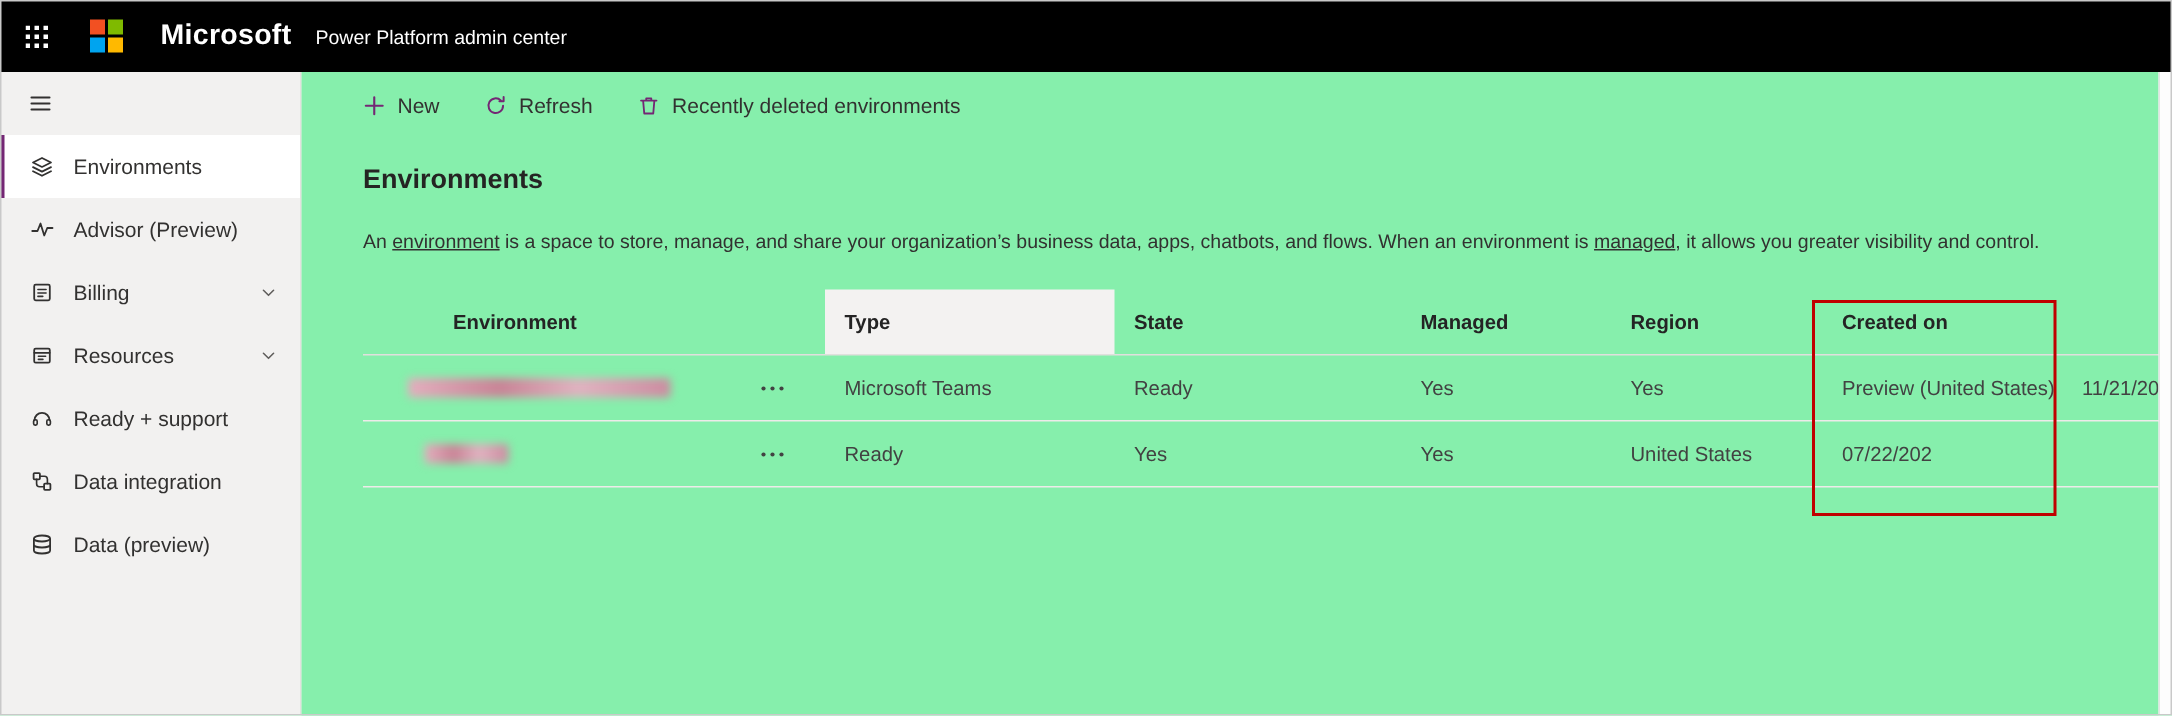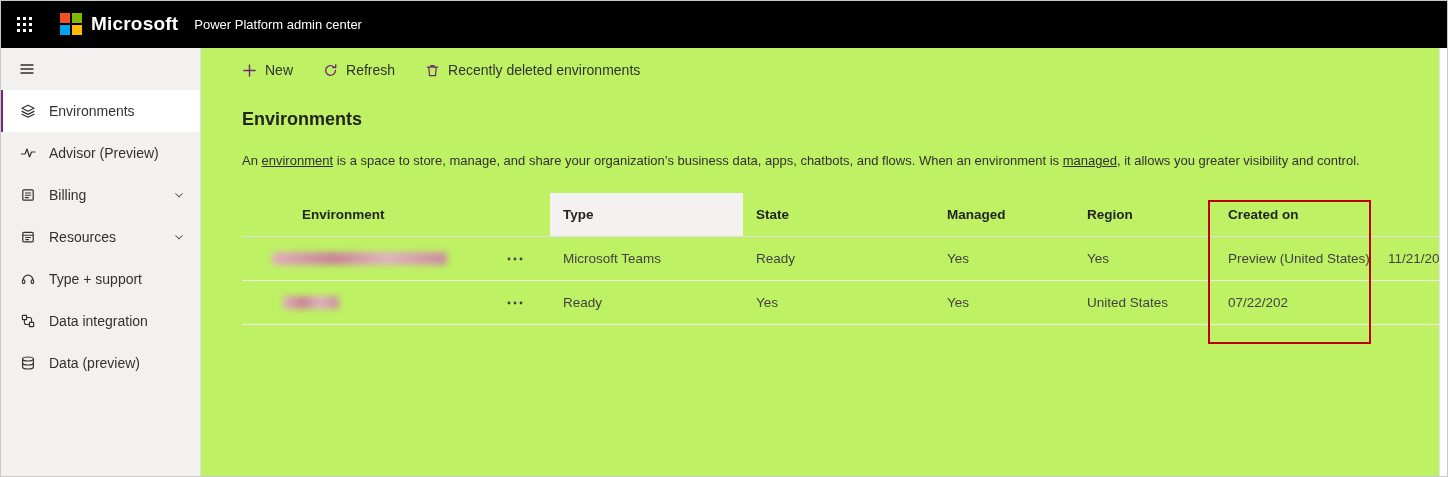--- a/index.html
+++ b/index.html
@@ -6,37 +6,37 @@
   html,body { margin:0; padding:0; }
   body {
     width:1448px; height:477px;
     font-family:"Liberation Sans","DejaVu Sans",sans-serif;
     background:#fff; overflow:hidden; position:relative;
     color:#323130;
   }
   
   .topbar { height:48px; background:#000; display:flex; align-items:center; color:#fff; }
   .waffle-btn { width:48px; height:48px; background:none; border:none; display:flex; align-items:center; justify-content:center; cursor:pointer; }
-  .brand { display:flex; align-items:center; gap:9px; margin-left:12px;text-align:right; }
+  .brand { display:flex; align-items:center; gap:25px; margin-left:12px;text-align:right; }
   .ms-logo { display:grid; grid-template-columns:10px 10px; grid-template-rows:10px 10px; gap:2px; }
   .ms-logo span { display:block; }
   .sq-r { background:#f25022; } .sq-g { background:#7fba00; } .sq-b { background:#00a4ef; } .sq-y { background:#ffb900; }
   .brand-name { font-size:19px; font-weight:600; letter-spacing:.2px; }
   .app-title { margin-left:16px; font-size:13px; font-weight:400; }
   
   .page { display:flex; height:429px; }
   .sidebar { width:201px; flex:0 0 201px; background:#f2f1f0; border-right:1px solid #e3e1df; }
   .burger-btn { width:100%; height:42px; background:none; border:none; display:flex; align-items:center; padding:0 0 0 19px; cursor:pointer; }
   .nav-item { height:42px; display:flex; align-items:center; gap:13px; padding-left:19px; font-size:14px; color:#323130; cursor:pointer; position:relative; }
   .nav-item.selected { background:#fff; }
   .nav-item.selected::before { content:""; position:absolute; left:0; top:0; bottom:0; width:3px; background:#742774; }
   .nav-item .nicon { width:17px; height:17px; display:flex; align-items:center; justify-content:center; flex:0 0 17px; }
   .nav-item .chev { margin-left:auto; margin-right:15px; display:flex; }
   
-  .content { flex:1 1 auto; min-width:0; background:#bef264; position:relative; }
+  .content { flex:1 1 auto; min-width:0; background:#86efac; position:relative; }
   .toolbar { height:44px; display:flex; align-items:center; padding-left:41px; gap:30px; }
   .tb-btn { display:flex; align-items:center; gap:8px; background:none; border:none; cursor:pointer; font-size:14px; color:#323130; padding:0; font-family:inherit; }
   .page-title { margin:17px 0 0 41px; font-size:18px; font-weight:700; color:#252423; }
   .desc { margin:23px 0 0 41px; font-size:13px; color:#323130; white-space:nowrap; }
   .desc a { color:#323130; text-decoration:underline; cursor:pointer; }
   
   .envtable { margin:25px 0 0 41px; width:max-content; }
   .trow { display:grid; grid-template-columns:248px 60px 193px 191px 140px 141px 160px 250px; align-items:center; height:44px; border-bottom:1px solid #edebe9; }
   .trow.thead { border-bottom:1px solid #e1dfdd; font-weight:600; color:#242424; font-size:13.5px; }
   .trow > div { padding-left:13px; height:100%; display:flex; align-items:center; }
@@ -145,21 +145,21 @@
     </div>
 
     <div class="nav-item">
       <span class="nicon">
         <svg width="16" height="16" viewBox="0 0 16 16">
             <path d="M3 9.2a5 5 0 0 1 10 0" fill="none" stroke="#323130" stroke-width="1.2" stroke-linecap="round"></path>
             <rect x="2.4" y="8.8" width="2.4" height="3.6" rx="1" fill="none" stroke="#323130" stroke-width="1.1"></rect>
             <rect x="11.2" y="8.8" width="2.4" height="3.6" rx="1" fill="none" stroke="#323130" stroke-width="1.1"></rect>
           </svg>
       </span>
-      <span>Type + support</span>
+      <span>Ready + support</span>
     </div>
 
     <div class="nav-item">
       <span class="nicon">
         <svg width="16" height="16" viewBox="0 0 16 16">
             <rect x="2.4" y="2.4" width="4.2" height="4.2" rx=".6" fill="none" stroke="#323130" stroke-width="1.2"></rect>
             <rect x="9.4" y="9.4" width="4.2" height="4.2" rx=".6" fill="none" stroke="#323130" stroke-width="1.2"></rect>
             <path d="M6.6 4.5h3a2 2 0 0 1 2 2v2.9M9.4 11.5h-3a2 2 0 0 1-2-2V6.6" fill="none" stroke="#323130" stroke-width="1.1" stroke-linecap="round"></path>
           </svg>
       </span>

